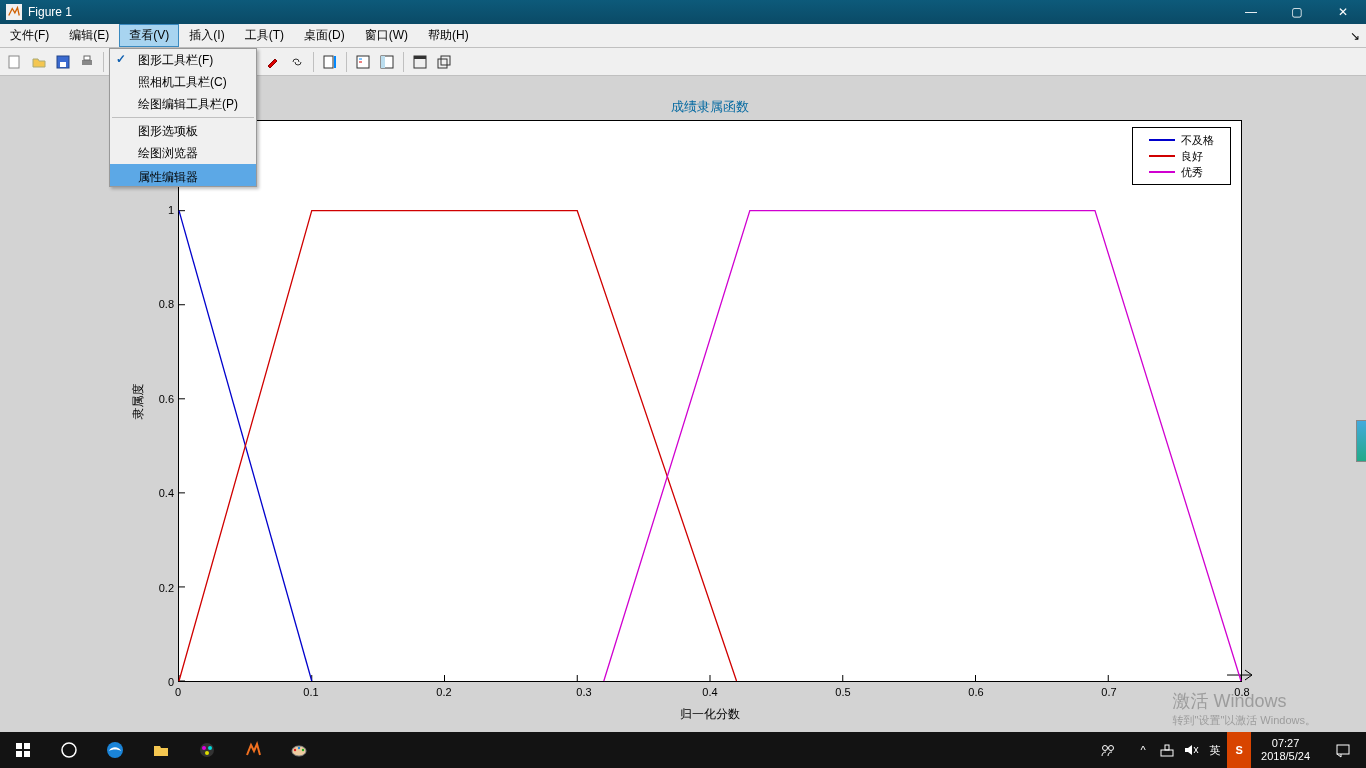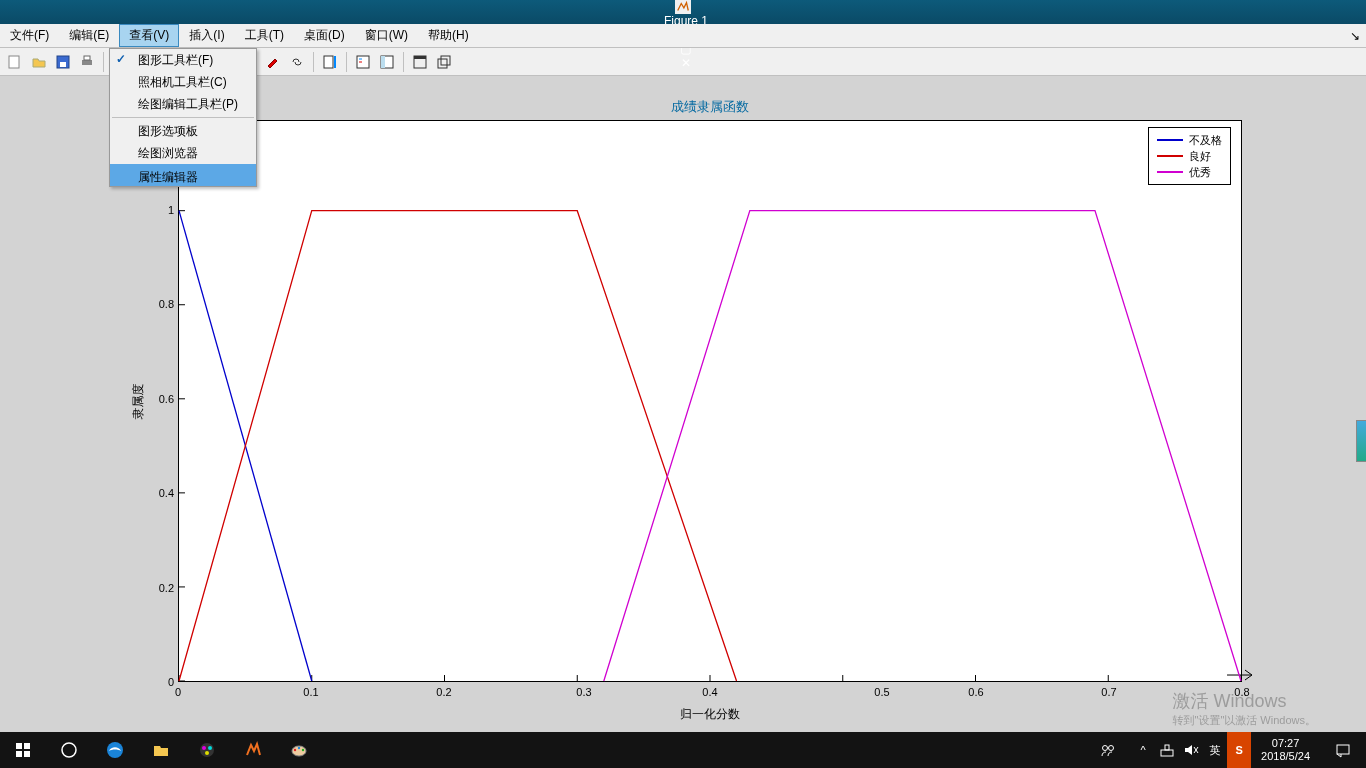--- a/index.html
+++ b/index.html
@@ -1,18 +1,18 @@
 <!DOCTYPE html>
 <html><head>
 <meta charset="utf-8">
 <style>
 * { box-sizing: border-box; margin: 0; padding: 0; font-family: "Microsoft YaHei", "Segoe UI", sans-serif; }
 html, body { width: 1366px; height: 768px; overflow: hidden; background: #000; }
 
-.titlebar { height: 24px; background: linear-gradient(#0d5a7a,#0a4a66); color: #fff; display: flex; align-items: center; font-size: 12px; padding-left: 6px; flex-direction: column; }
+.titlebar { height: 24px; background: linear-gradient(#0d5a7a,#0a4a66); color: #fff; display: flex; align-items: center; font-size: 12px; padding-left: 6px; }
 .titlebar .icon { width: 16px; height: 16px; background: #f0f0f0; margin-right: 6px; display: flex; align-items: center; justify-content: center; }
 .titlebar .icon svg { width: 14px; height: 14px; }
 .titlebar .spacer { flex: 1; }
 .titlebar .winbtn { width: 46px; height: 24px; display: flex; align-items: center; justify-content: center; color: #fff; }
 
 .menubar { height: 24px; background: #f0f0f0; display: flex; align-items: stretch; font-size: 12px; border-bottom: 1px solid #c0c0c0; position: relative; }
 .menubar .menuitem { padding: 0 10px; display: flex; align-items: center; cursor: default; }
 .menubar .menuitem.active { background: #a8d4f0; border: 1px solid #3a8ac0; padding: 0 9px; }
 .menubar .arrow-right { margin-left: auto; padding: 0 6px; display:flex; align-items:center; }
 
@@ -30,21 +30,21 @@
 .plotbox { position: absolute; left: 178px; top: 44px; width: 1064px; height: 562px; background: #fff; border: 1px solid #000; }
 .plotbox svg { width: 100%; height: 100%; overflow: visible; }
 .charttitle { position: absolute; left: 178px; top: 22px; width: 1064px; text-align: center; font-size: 13px; color: #0369a1; }
 .xlabel { position: absolute; left: 178px; top: 630px; width: 1064px; text-align: center; font-size: 12px; }
 .ylabel { position: absolute; left: 128px; top: 44px; height: 562px; width: 20px; display: flex; align-items: center; justify-content: center; }
 .ylabel span { transform: rotate(-90deg); white-space: nowrap; font-size: 12px; }
 
 .ytick { position: absolute; right: 1192px; font-size: 11px; text-align: right; width: 30px; transform: translateY(-50%); }
 .xtick { position: absolute; top: 610px; font-size: 11px; transform: translateX(-50%); }
 
-.legend { position: absolute; right: 10px; top: 6px; background: #fff; border: 1px solid #000; padding: 4px 8px; font-size: 11px; }
+.legend { position: absolute; right: 10px; top: 6px; background: #fff; border: 1px solid #000; padding: 4px 16px; font-size: 11px; }
 .legend .row { display: flex; align-items: center; height: 16px; }
 .legend .swatch { width: 26px; height: 1.5px; margin-right: 6px; }
 
 .watermark { position: absolute; right: 50px; bottom: 4px; color: rgba(120,120,120,.6); font-size: 18px; }
 .watermark .sub { font-size: 11px; display:block; }
 
 .taskbar { position: absolute; bottom: 0; left: 0; width: 1366px; height: 36px; background: #131313; display: flex; align-items: center; color: #fff; font-size: 11px; }
 .taskbar .tb { width: 46px; height: 36px; display: flex; align-items: center; justify-content: center; }
 .taskbar .spacer { flex: 1; }
 .taskbar .clock { text-align: center; line-height: 13px; padding: 0 10px; }
@@ -286,21 +286,21 @@
   </div>
 
   <div class="xlabel">归一化分数</div>
 
   <div id="xtick-container">
       <div class="xtick" style="left: 178px;">0</div>
       <div class="xtick" style="left: 311px;">0.1</div>
       <div class="xtick" style="left: 444px;">0.2</div>
       <div class="xtick" style="left: 584px;">0.3</div>
       <div class="xtick" style="left: 710px;">0.4</div>
-      <div class="xtick" style="left: 882px;">0.5</div>
+      <div class="xtick" style="left: 843px;">0.5</div>
       <div class="xtick" style="left: 976px;">0.6</div>
       <div class="xtick" style="left: 1109px;">0.7</div>
       <div class="xtick" style="left: 1242px;">0.8</div>
     </div>
   <div id="ytick-container">
       <div class="ytick" style="top: 606px;">0</div>
       <div class="ytick" style="top: 511.6px;">0.2</div>
       <div class="ytick" style="top: 417.2px;">0.4</div>
       <div class="ytick" style="top: 322.8px;">0.6</div>
       <div class="ytick" style="top: 228.4px;">0.8</div>

